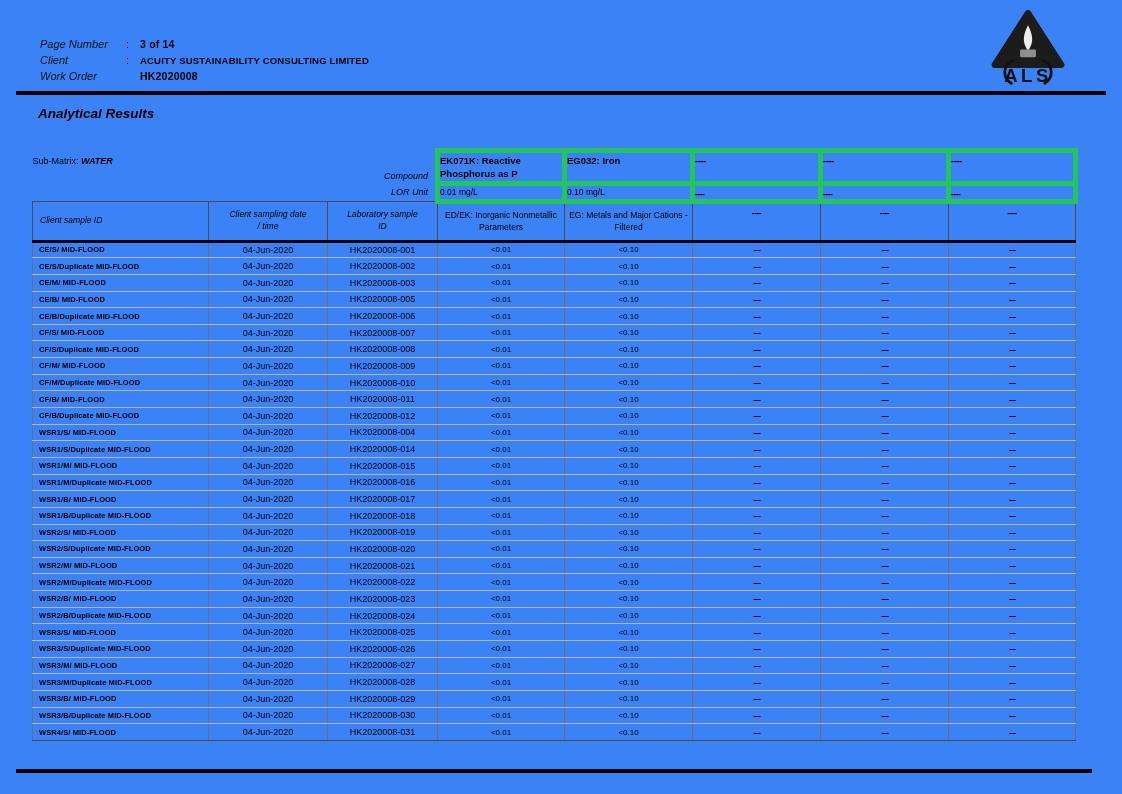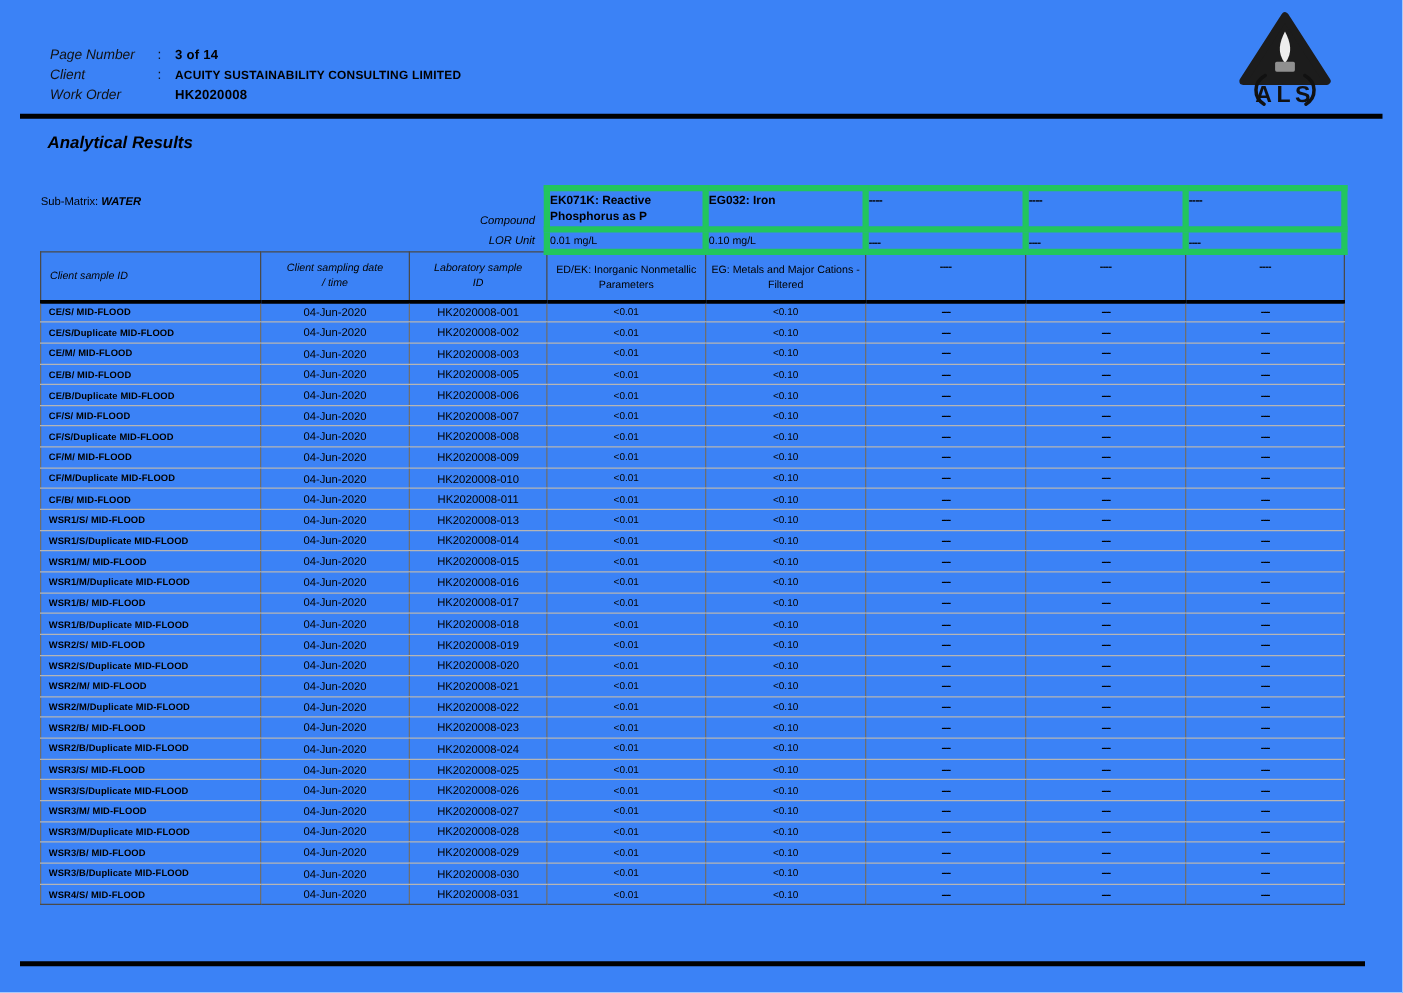--- a/index.html
+++ b/index.html
@@ -250,23 +250,33 @@
           <td class="cell-sample">CF/B/ MID-FLOOD</td>
           <td class="cell-date">04-Jun-2020</td>
           <td class="cell-lab">HK2020008-011</td>
           <td class="cell-val">&lt;0.01</td>
           <td class="cell-val">&lt;0.10</td>
           <td class="cell-val cell-dash">----</td>
           <td class="cell-val cell-dash">----</td>
           <td class="cell-val cell-dash">----</td>
         </tr>
         <tr>
+          <td class="cell-sample">CF/B/Duplicate MID-FLOOD</td>
+          <td class="cell-date">04-Jun-2020</td>
+          <td class="cell-lab">HK2020008-012</td>
+          <td class="cell-val">&lt;0.01</td>
+          <td class="cell-val">&lt;0.10</td>
+          <td class="cell-val cell-dash">----</td>
+          <td class="cell-val cell-dash">----</td>
+          <td class="cell-val cell-dash">----</td>
+        </tr>
+        <tr>
           <td class="cell-sample">WSR1/S/ MID-FLOOD</td>
           <td class="cell-date">04-Jun-2020</td>
-          <td class="cell-lab">HK2020008-013</td>
+          <td class="cell-lab">HK2020008-004</td>
           <td class="cell-val">&lt;0.01</td>
           <td class="cell-val">&lt;0.10</td>
           <td class="cell-val cell-dash">----</td>
           <td class="cell-val cell-dash">----</td>
           <td class="cell-val cell-dash">----</td>
         </tr>
         <tr>
           <td class="cell-sample">WSR1/S/Duplicate MID-FLOOD</td>
           <td class="cell-date">04-Jun-2020</td>
           <td class="cell-lab">HK2020008-014</td>

